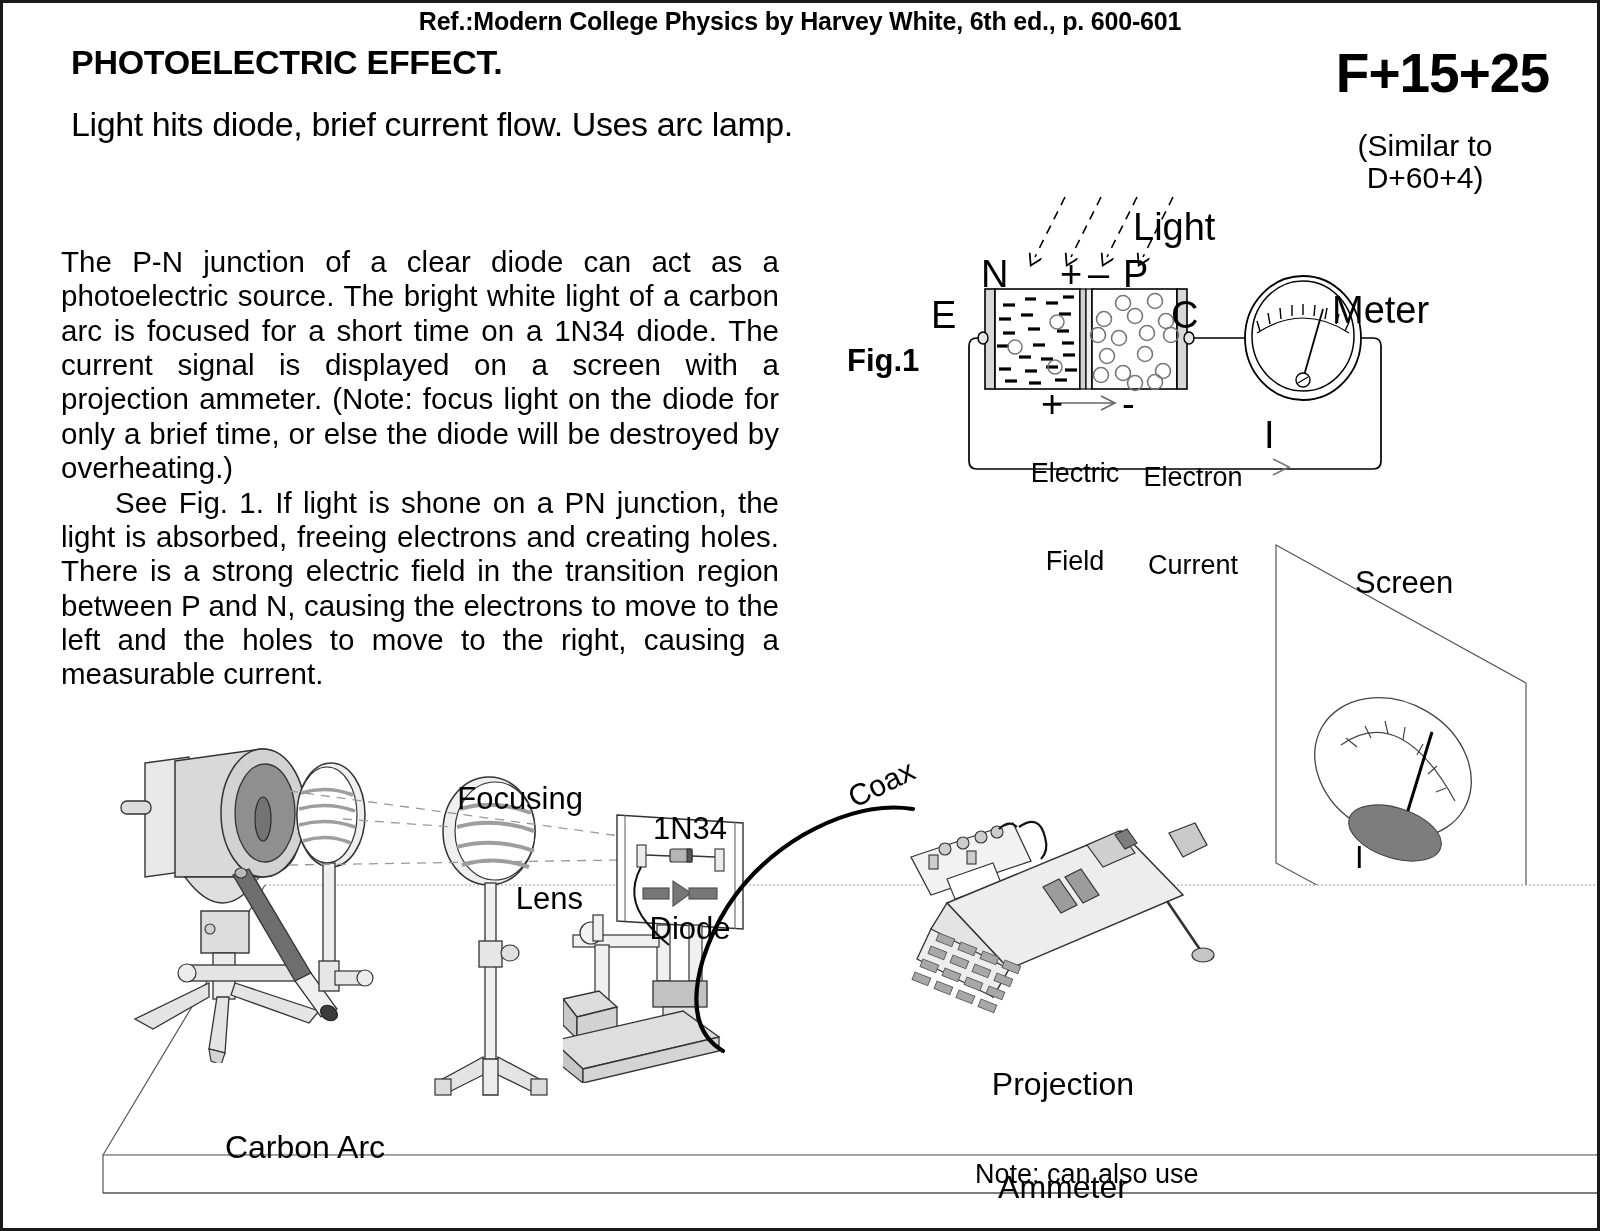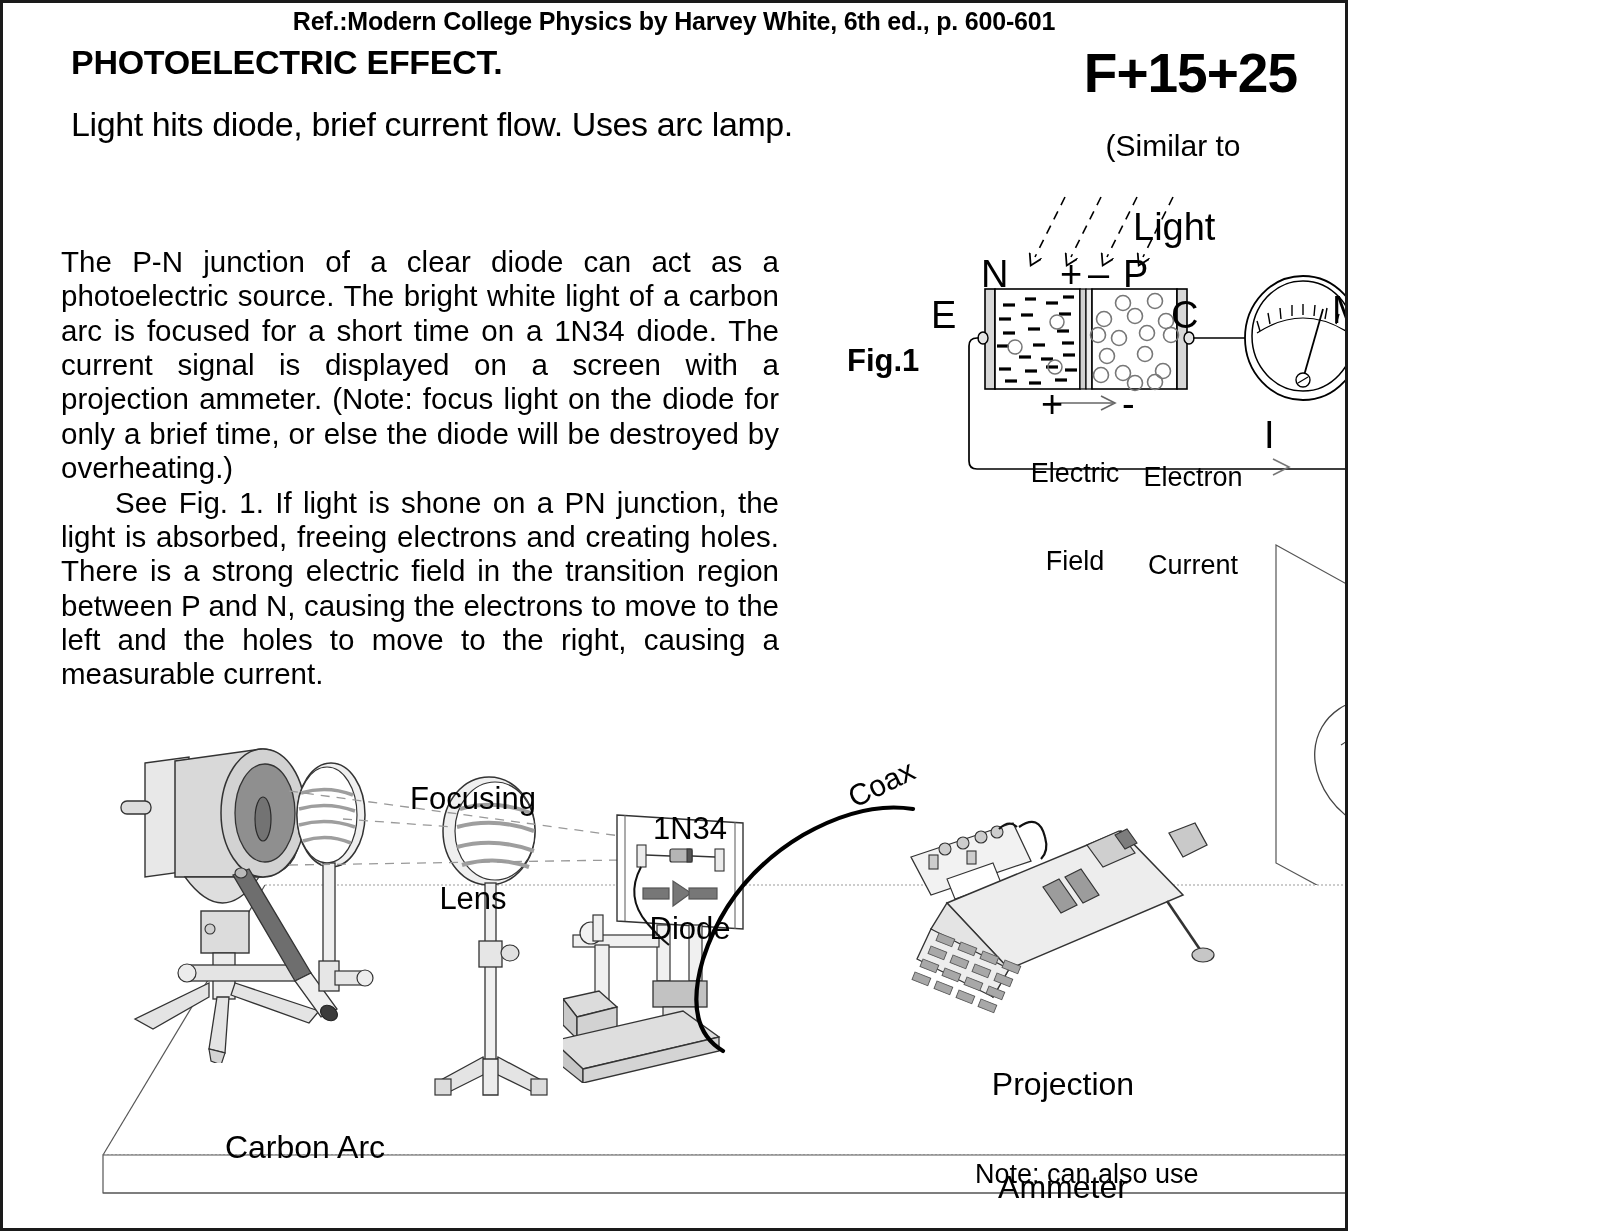--- a/index.html
+++ b/index.html
@@ -6,21 +6,21 @@
     margin: 0;
     padding: 0;
     background: #ffffff;
   }
   body {
     font-family: "Liberation Sans", sans-serif;
     color: #000000;
   }
   #page {
     position: relative;
-    width: 1348px;
+    width: 1600px;
     height: 1231px;
     background: #ffffff;
     box-sizing: border-box;
     border: 3px solid #1a1a1a;
     overflow: hidden;
   }
   .abs { position: absolute; }
 
   
   #ref-line {
@@ -90,20 +90,21 @@
   <div class="abs" id="ref-line">Ref.:Modern College Physics by Harvey White, 6th ed., p. 600-601</div>
 
   <div class="abs" id="main-title">PHOTOELECTRIC EFFECT.</div>
 
   <div class="abs" id="catalog-code">F+15+25</div>
 
   <div class="abs" id="subtitle">Light hits diode, brief current flow. Uses arc lamp.</div>
 
   <div class="abs" id="similar-to">
     <div>(Similar to</div>
+    <div>D+60+4)</div>
   </div>
 
   <div class="abs" id="description">
     <p>The P-N junction of a clear diode can act as a photoelectric source.  The bright white light of a carbon arc is focused for a short time on a 1N34 diode.  The current signal is displayed on a screen with a projection ammeter. (Note: focus light on the diode for only a brief time, or else the diode will be destroyed by overheating.)</p>
     <p class="indent">See Fig. 1. If light is shone on a PN junction, the light is absorbed, freeing electrons and creating holes. There is a strong electric field in the transition region between P and N, causing the electrons to move to the left and the holes to move to the right, causing a measurable current.</p>
   </div>
 
   <svg class="fig-svg" style="left:830px; top:180px;" width="620" height="300" viewBox="0 0 620 300">
 
     <defs>
@@ -483,21 +484,21 @@
         <rect x="98" y="216" width="17" height="8" transform="rotate(22 98 216)"></rect>
       </g>
     </g>
 
     <g>
       <line x1="284" y1="118" x2="318" y2="168" stroke="#333" stroke-width="2.6"></line>
       <ellipse cx="320" cy="172" rx="11" ry="7" fill="#c6c6c6" stroke="#333" stroke-width="1.2"></ellipse>
     </g>
   </svg>
 
-  <div class="abs lbl c big" style="left:360px; top:712px; width:220px; font-size:31px;">
+  <div class="abs lbl c big" style="left:360px; top:712px; width:220px; font-size:31px;text-align:right;">
     <div>Focusing</div>
     <div>Lens</div>
   </div>
 
   <div class="abs lbl c big" style="left:592px; top:742px; width:190px; font-size:31px;">
     <div>1N34</div>
     <div>Diode</div>
   </div>
 
   <div class="abs lbl big" style="left:840px; top:782px; font-size:30px; transform:rotate(-26deg); transform-origin:left top;">Coax</div>

